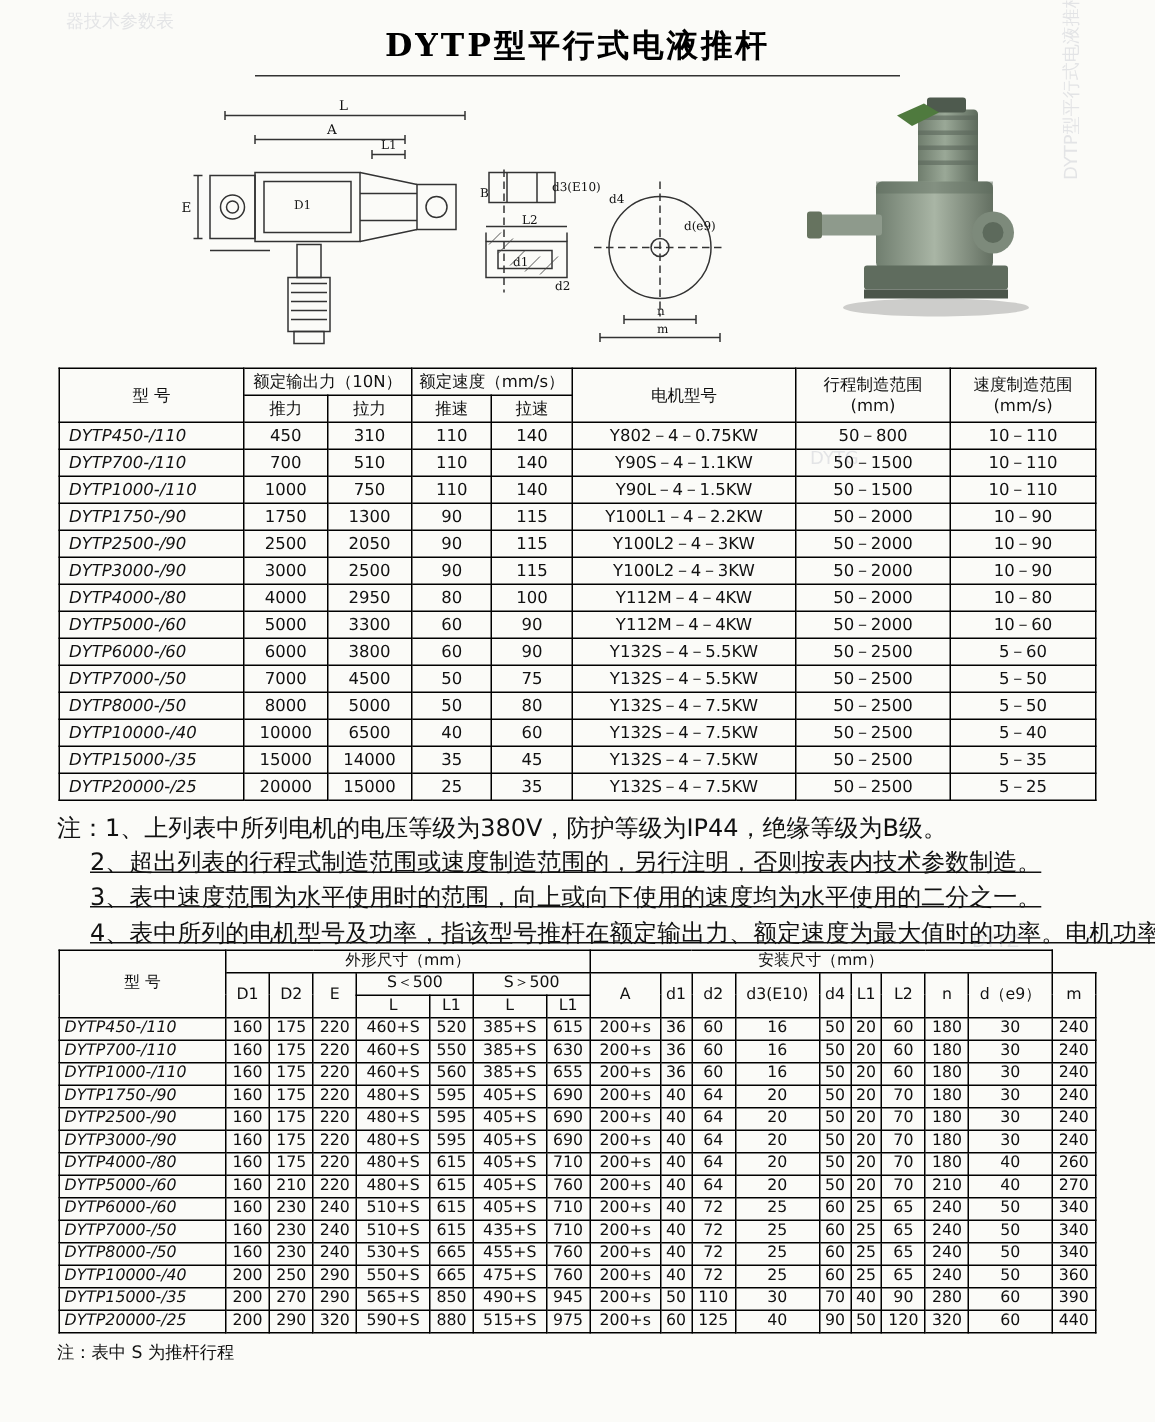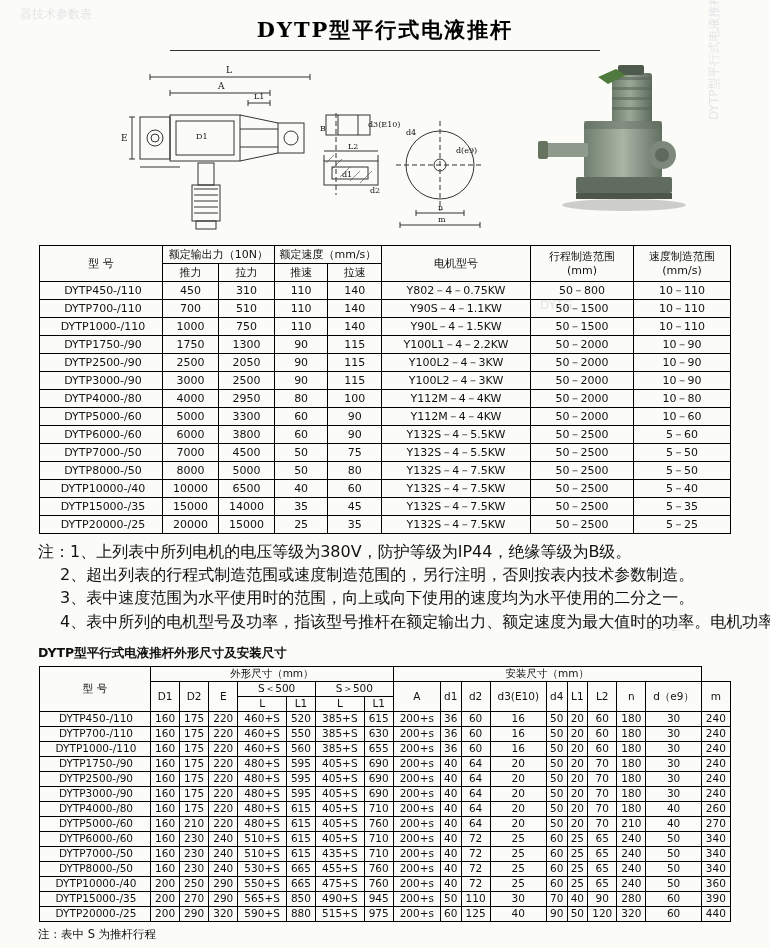--- a/index.html
+++ b/index.html
@@ -57,36 +57,36 @@
   table.spec td,table.spec th{
     border:1px solid #000;
     text-align:center;
     font-size:11px;
     padding:1px 2px;
     font-family:"DejaVu Sans","Liberation Sans",sans-serif;
     white-space:nowrap;
     line-height:1.25;
   }
   table.spec th{font-weight:normal;}
-  table.spec td.model{text-align:center;padding-left:6px;font-size:11px;}
+  table.spec td.model{text-align:left;padding-left:6px;font-size:11px;font-style:italic;}
 
   #table1{width:692px;}
   #table1 td,#table1 th{height:15px;}
   #table2{width:692px;}
   #table2 td,#table2 th{height:14px;font-size:10.5px;padding:0 1px;}
   #table2 td.model{padding-left:3px;font-size:10.5px;}
 
   .notes{
     margin:6px 0 0 38px;
     font-size:16px;
     line-height:1.45;
     max-width:700px;
   }
   .notes .nline{white-space:nowrap;}
-  .notes .indent{padding-left:22px;}
+  .notes .indent{padding-left:22px;text-decoration:underline;}
   .footnote{
     margin:5px 0 0 38px;
     font-size:11.5px;
   }
 
   
   .ghost{
     position:absolute;
     color:rgba(120,130,150,.18);
     font-size:12px;
@@ -94,21 +94,21 @@
     pointer-events:none;
     white-space:nowrap;
   }
   .ghost.rot{transform:rotate(-90deg);transform-origin:left top;}
 </style>
 </head>
 <body>
 
 <div class="page">
 
-  <div class="ghost" style="left:20px;top:6px;">器技术参数表</div>
+  <div class="ghost" style="left:44px;top:6px;">器技术参数表</div>
   <div class="ghost rot" style="left:706px;top:120px;">DYTP型平行式电液推杆</div>
   <div class="ghost" style="left:540px;top:250px;margin-top:48px;">DYTG</div>
   <div class="ghost" style="left:600px;top:620px;margin-left:48px;">DYTZ</div>
 
   <div class="title">DYTP型平行式电液推杆</div>
   <div class="title-underline"></div>
 
   <div class="drawing">
     <svg class="dwg-svg" width="730" height="190" viewBox="0 0 730 190">
       <g stroke="#333" fill="none" stroke-width="1">
@@ -394,21 +394,20 @@
       </tbody>
   </table>
 
   <div class="notes">
     <div class="nline">注：1、上列表中所列电机的电压等级为380V，防护等级为IP44，绝缘等级为B级。</div>
     <div class="nline indent">2、超出列表的行程式制造范围或速度制造范围的，另行注明，否则按表内技术参数制造。</div>
     <div class="nline indent">3、表中速度范围为水平使用时的范围，向上或向下使用的速度均为水平使用的二分之一。</div>
     <div class="nline indent">4、表中所列的电机型号及功率，指该型号推杆在额定输出力、额定速度为最大值时的功率。电机功率与推杆推力、</div>
   </div>
 
-  <div class="sec-head" style="margin-top:12px">DYTP型平行式电液推杆外形尺寸及安装尺寸</div>
 
   <table class="spec" id="table2">
     <tbody>
       <tr>
         <th rowspan="3" style="width:108px">型 号</th>
         <th colspan="7">外形尺寸（mm）</th>
         <th colspan="9">安装尺寸（mm）</th>
       </tr>
       <tr>
         <th rowspan="2">D1</th>

